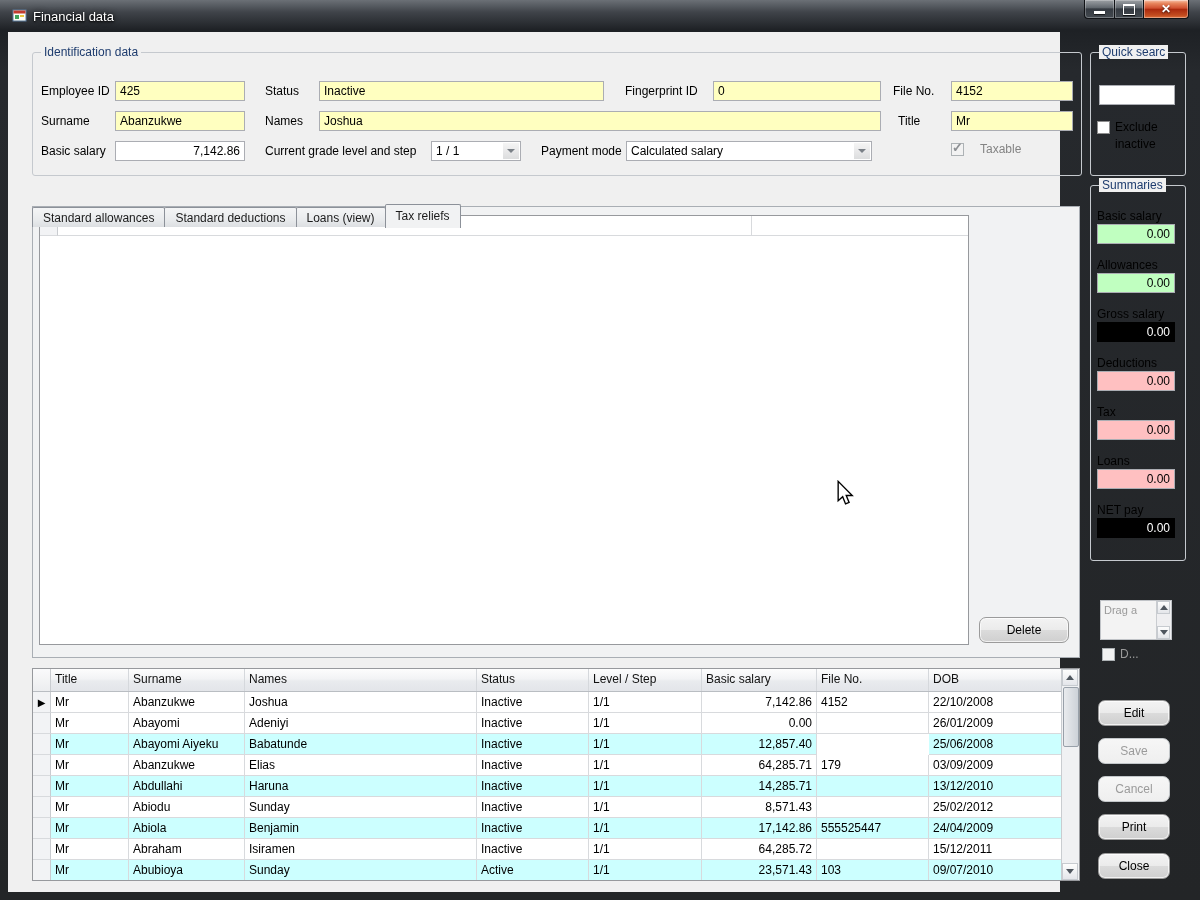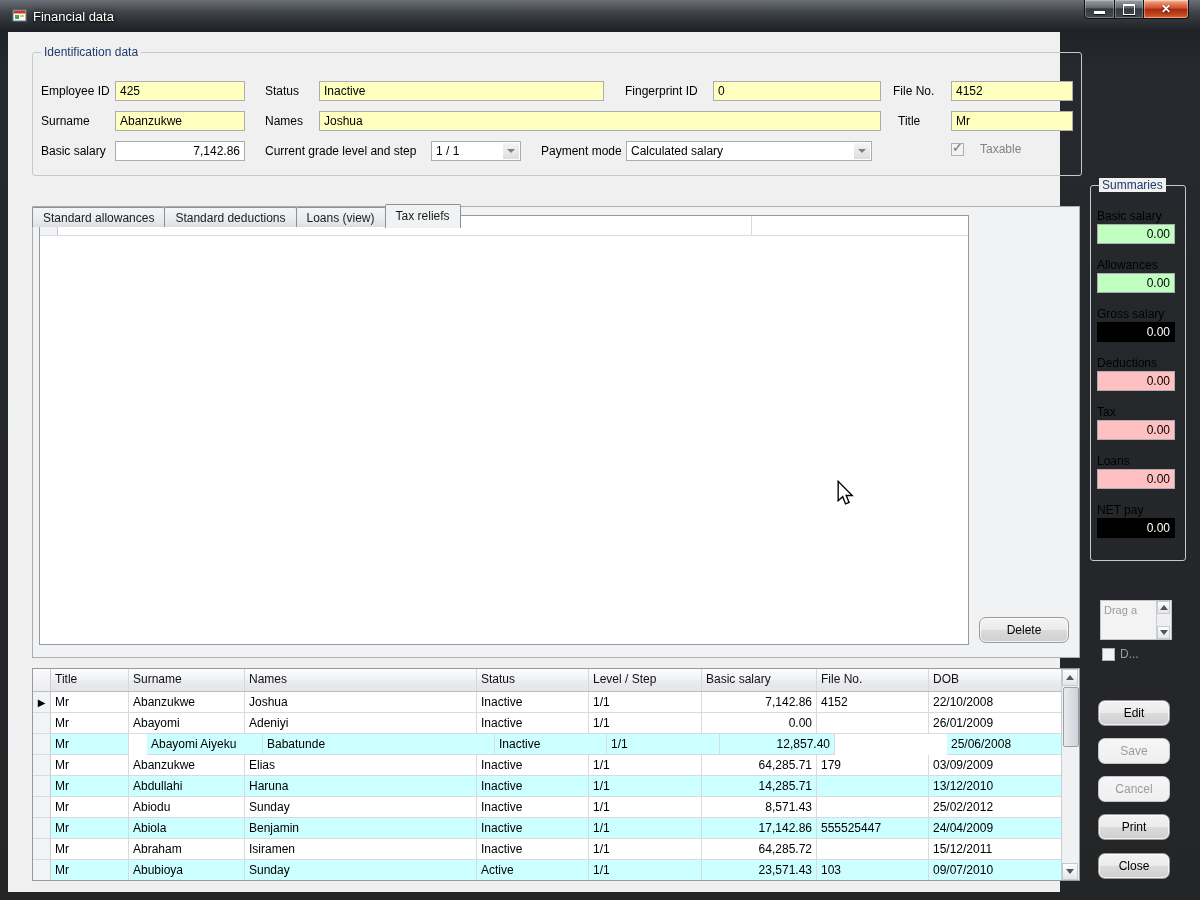--- a/index.html
+++ b/index.html
@@ -169,20 +169,28 @@
       <span class="ca">
           <span class="arr-dn"></span>
         </span>
     </div>
     <div class="cb disabled" style="left:918px;top:88px;gap:16px;">
       <span class="cb-box disabled checked"></span>
       <span class="cb-label">Taxable</span>
     </div>
   </div>
 
+  <div class="groupbox" style="left:1082px;top:20px;width:94px;height:122px;">
+    <div class="gb-label">Quick searc</div>
+    <input class="tf" style="left: 8px; top: 32px; width: 76px;" value="">
+    <div class="cb" style="left:6px;top:66px;">
+      <span class="cb-box"></span>
+      <span class="cb-label" style="width:52px;">Exclude inactive</span>
+    </div>
+  </div>
 
   <div class="tabstrip" id="tabstrip">
       <div class="tab">Standard allowances</div>
       <div class="tab">Standard deductions</div>
       <div class="tab">Loans (view)</div>
       <div class="tab active">Tax reliefs</div>
     </div>
   <div class="tabpage">
     <div class="dgrid" style="left:6px;top:8px;width:930px;height:430px;">
       <div class="grow newrow">
@@ -277,21 +285,21 @@
           <div class="gcell" style="width: 232px;">Adeniyi</div>
           <div class="gcell" style="width: 112px;">Inactive</div>
           <div class="gcell" style="width: 113px;">1/1</div>
           <div class="gcell num" style="width: 115px;">0.00</div>
           <div class="gcell" style="width: 112px;"></div>
           <div class="gcell" style="width: 133px;">26/01/2009</div>
         </div>
         <div class="grow alt">
           <div class="rowhdr"></div>
           <div class="gcell" style="width: 78px;">Mr</div>
-          <div class="gcell" style="width: 116px; margin-left: 18px;">Abayomi Aiyeku</div>
+          <div class="gcell" style="width: 116px;">Abayomi Aiyeku</div>
           <div class="gcell" style="width: 232px;">Babatunde</div>
           <div class="gcell" style="width: 112px;">Inactive</div>
           <div class="gcell" style="width: 113px;">1/1</div>
           <div class="gcell num" style="width: 115px;">12,857.40</div>
           <div class="gcell" style="width: 112px; margin-top: 40px;">359</div>
           <div class="gcell" style="width: 133px;">25/06/2008</div>
         </div>
         <div class="grow">
           <div class="rowhdr"></div>
           <div class="gcell" style="width: 78px;">Mr</div>

